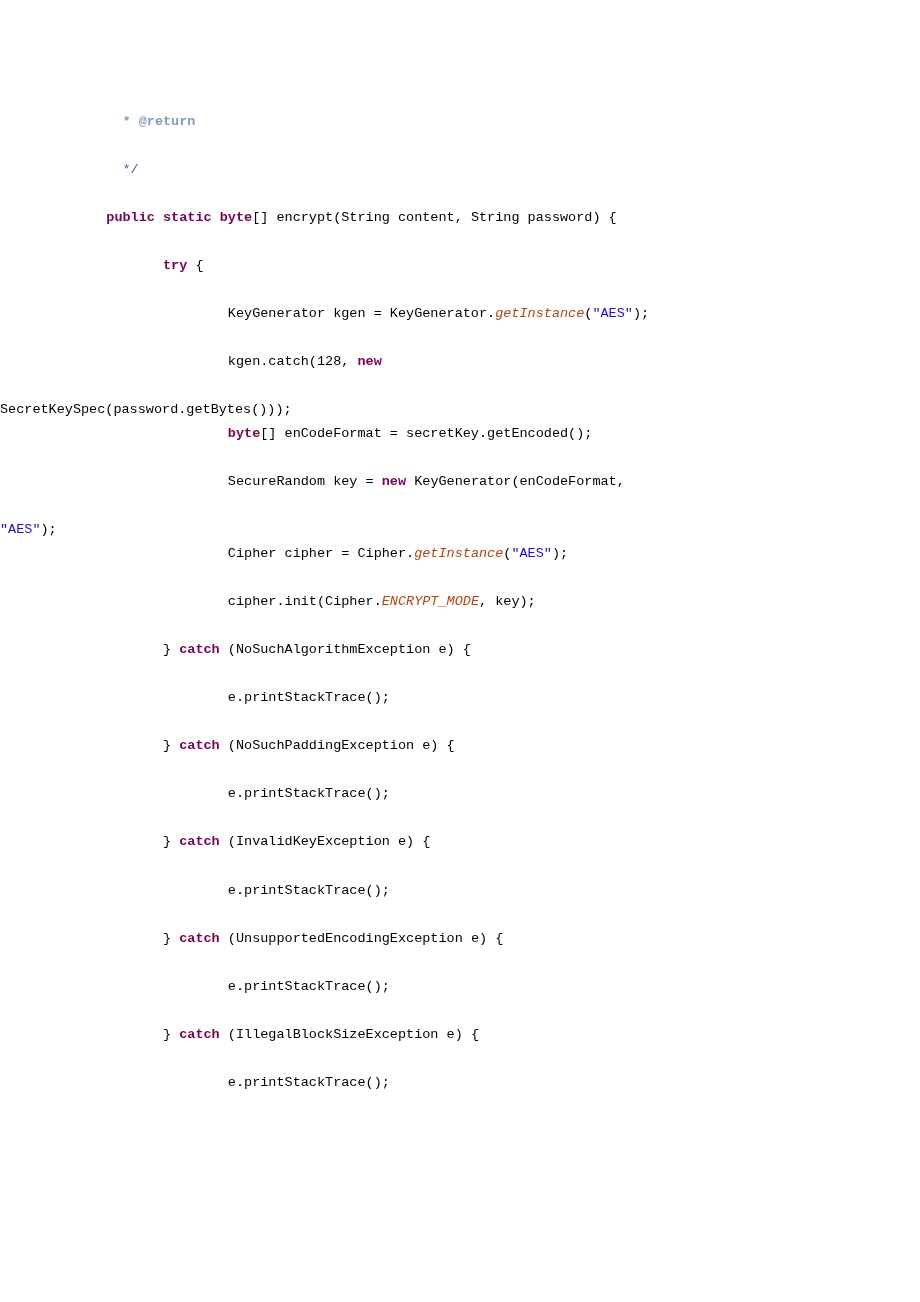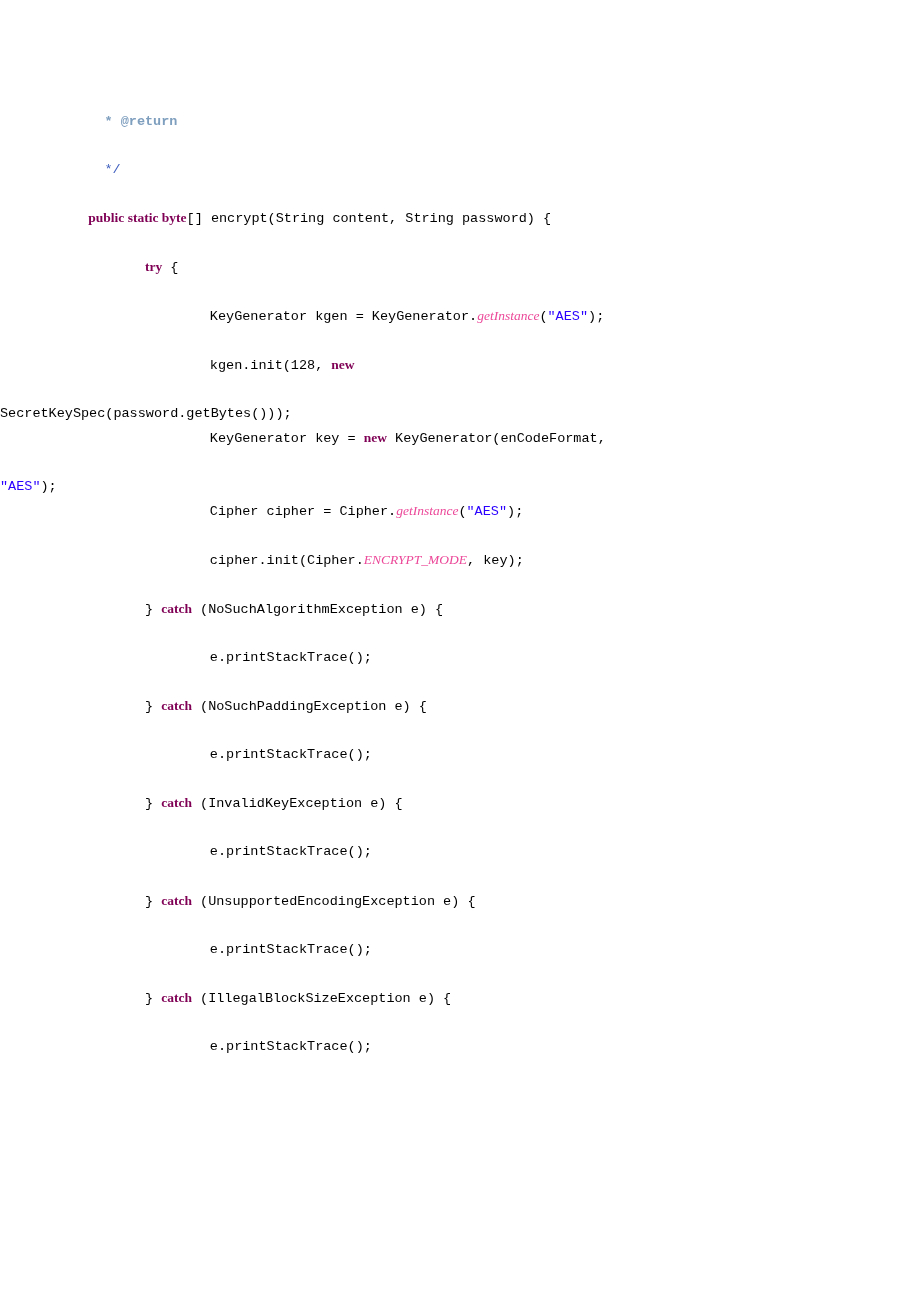--- a/index.html
+++ b/index.html
@@ -14,44 +14,45 @@
   .page {
     width: 920px;
     min-height: 1302px;
     padding: 110px 0 0 0;
     box-sizing: border-box;
   }
   pre {
     margin: 0;
     font-family: inherit;
     white-space: pre;
-    padding-left: 64px;
+    padding-left: 82px;
   }
   .c-comment  { color: #3f5fbf; }     
   .c-tag      { color: #7f9fbf; font-weight: bold; }  
-  .c-keyword  { color: #7f0055; font-weight: bold; font-family: Liberation Serif, serif; }  
+  .c-keyword  { color: #7f0055; font-weight: bold; }  
   .c-string   { color: #2a00ff; }     
-  .c-static   { color: #ec4899; font-style: italic; font-family: Liberation Serif, serif; }
+  .c-static   { color: #c2410c; font-style: italic; }
 
   .line { display:block; }
 </style>
 </head>
 <body>
 
 <div class="page">
 <pre><span class="line"><span class="c-comment">    <span class="c-tag"> * @return</span></span></span>
 <span class="line"><span class="c-comment">    <span> */</span></span></span>
 <span class="line">   <span class="c-keyword">public static byte</span><span>[] encrypt(String content, String password) {</span></span>
 <span class="line">          <span class="c-keyword">try</span><span> {</span></span>
 <span class="line">                  <span>KeyGenerator kgen = KeyGenerator.</span><span class="c-static">getInstance</span><span>(</span><span class="c-string">"AES"</span><span>);</span></span>
-<span class="line">                  <span>kgen.init(128, </span><span class="c-keyword">new</span></span>
+<span class="line">                  <span>kgen.catch(128, </span><span class="c-keyword">new</span></span>
 </pre>
 <pre style="padding-left:0; margin-left:118px; text-indent:-118px;"><span>SecretKeySpec(password.getBytes()));</span></pre>
 <pre>
-<span class="line">                  <span>KeyGenerator key = </span><span class="c-keyword">new</span><span> KeyGenerator(enCodeFormat, </span></span>
+<span class="line">                  <span class="c-keyword">byte</span><span>[] enCodeFormat = secretKey.getEncoded();</span></span>
+<span class="line">                  <span>SecureRandom key = </span><span class="c-keyword">new</span><span> KeyGenerator(enCodeFormat, </span></span>
 </pre>
 <pre style="padding-left:0; margin-left:118px; text-indent:-118px;"><span class="c-string">"AES"</span><span>);</span></pre>
 <pre><span class="line">                  <span>Cipher cipher = Cipher.</span><span class="c-static">getInstance</span><span>(</span><span class="c-string">"AES"</span><span>);</span></span>
 <span class="line">                  <span>cipher.init(Cipher.</span><span class="c-static">ENCRYPT_MODE</span><span>, key);</span></span>
 <span class="line">          <span>} </span><span class="c-keyword">catch</span><span> (NoSuchAlgorithmException e) {</span></span>
 <span class="line">                  <span>e.printStackTrace();</span></span>
 <span class="line">          <span>} </span><span class="c-keyword">catch</span><span> (NoSuchPaddingException e) {</span></span>
 <span class="line">                  <span>e.printStackTrace();</span></span>
 <span class="line">          <span>} </span><span class="c-keyword">catch</span><span> (InvalidKeyException e) {</span></span>
 <span class="line">                  <span>e.printStackTrace();</span></span>

